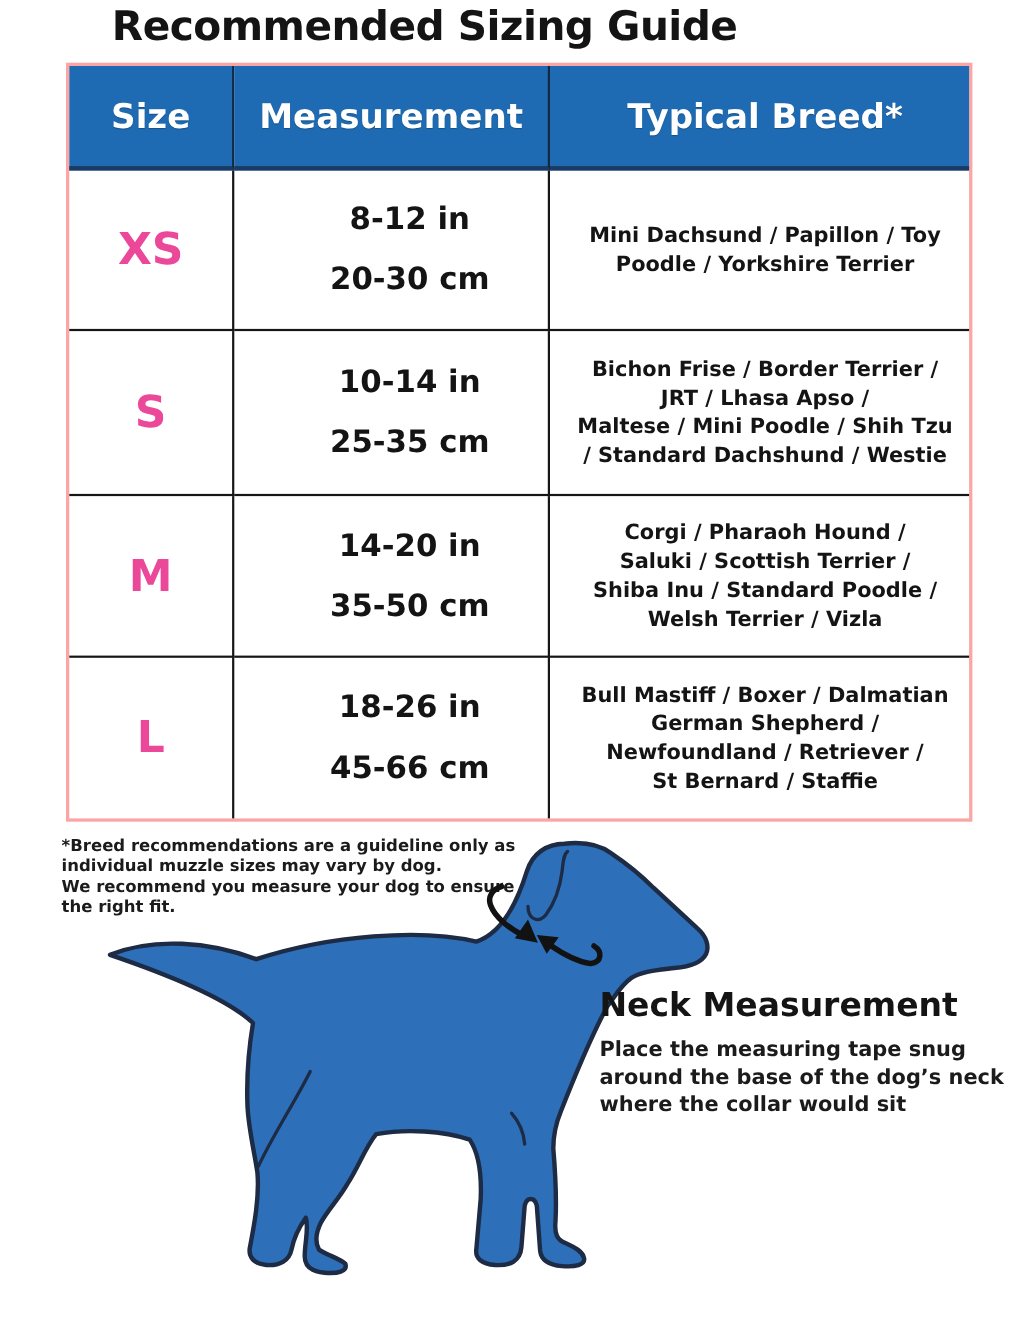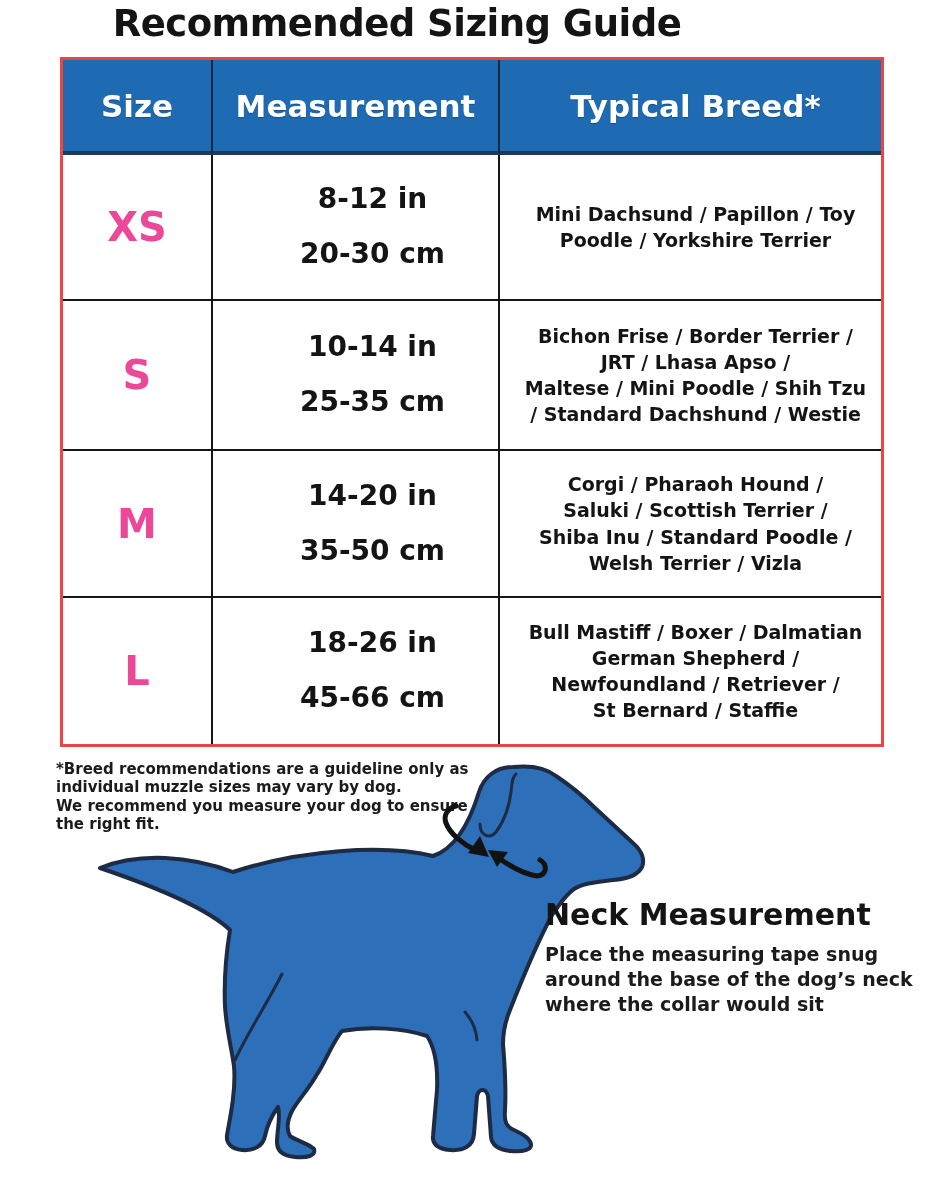--- a/index.html
+++ b/index.html
@@ -2,27 +2,27 @@
 <html><head>
 <meta charset="utf-8">
 <style>
   html,body{margin:0;padding:0;background:#ffffff;}
   .page{
     position:relative;width:937px;height:1200px;background:#ffffff;
     font-family:"DejaVu Sans",sans-serif;color:#1a1a1a;overflow:hidden;
   }
   
   .page-title{
-    position:absolute;top:2px;left:11px;width:772px;text-align:center;
+    position:absolute;top:2px;left:0;width:772px;text-align:center;
     font-size:37px;font-weight:bold;letter-spacing:-0.5px;color:#141414;
   }
   
   .sizing-table{
     position:absolute;left:60px;top:57px;width:824px;height:690px;
-    box-sizing:border-box;border:3px solid #ef4444;background:#fff;
+    box-sizing:border-box;border:3px solid #fca5a5;background:#fff;
     display:grid;
     grid-template-columns:150px 287px 381px;
     grid-template-rows:95px 146px 150px 147px 146px;
   }
   .cell{
     box-sizing:border-box;display:flex;flex-direction:column;
     align-items:center;justify-content:center;text-align:center;
     border-right:2px solid #161616;border-bottom:2px solid #161616;
     padding:2px 6px;
   }

